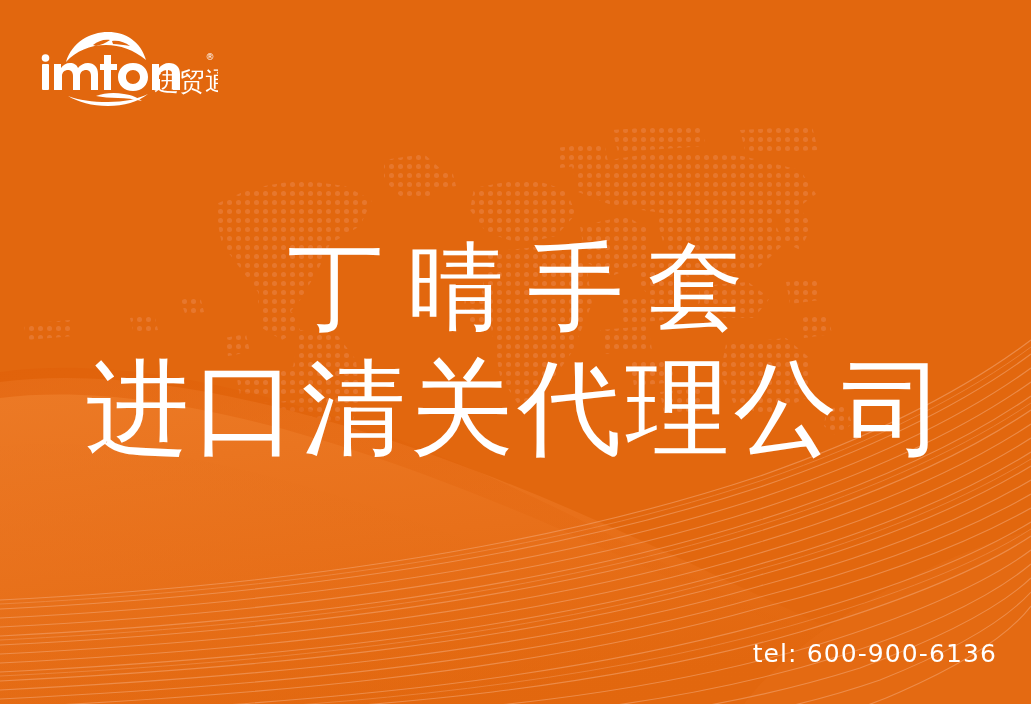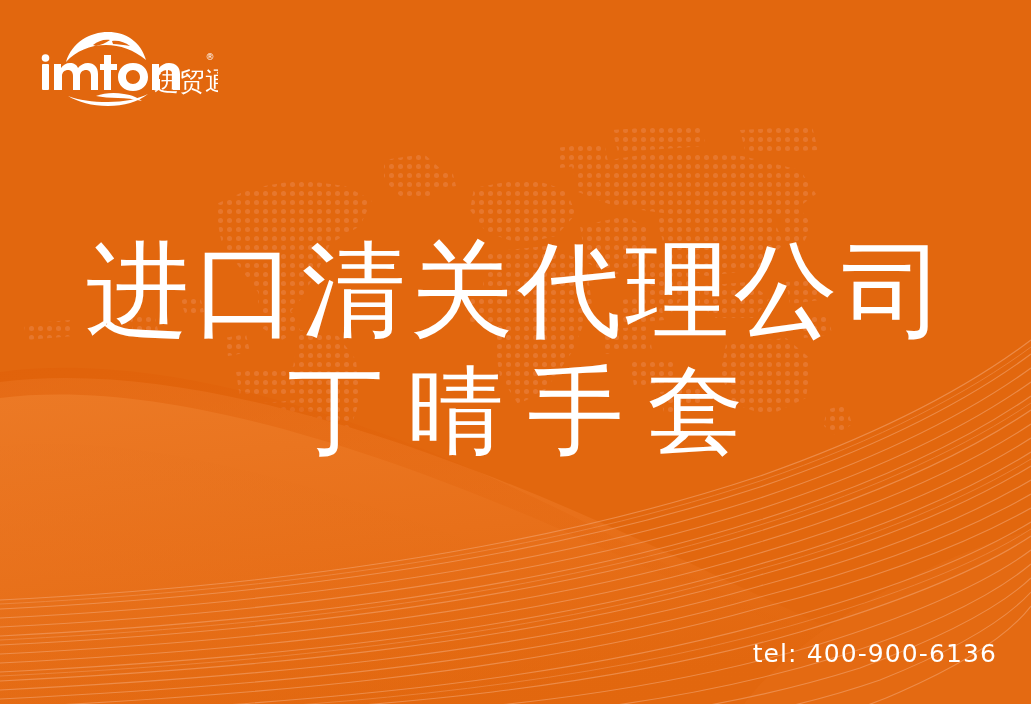--- a/index.html
+++ b/index.html
@@ -247,19 +247,19 @@
 
     <g>
       <path d="M30,68 C40,74 54,78 70,78 C86,78 100,74 110,66
                C100,71 86,74 70,74 C54,74 41,72 30,68 Z" fill="#ffffff"></path>
       <path d="M58,68 C66,65 76,64 86,66 C94,67 100,70 104,73
                C96,71 88,70 80,70 C72,70 64,69 58,68 Z" fill="#ffffff"></path>
     </g>
   </svg>
 
   <div id="headline">
+    <span class="headline-line" id="headline-line-1">丁晴手套</span>
     <span class="headline-line" id="headline-line-2">进口清关代理公司</span>
-    <span class="headline-line" id="headline-line-1">丁晴手套</span>
   </div>
 
-  <div id="phone">tel: 400-900-6136</div>
+  <div id="phone">tel: 600-900-6136</div>
 
 </div>
 
 </body></html>

